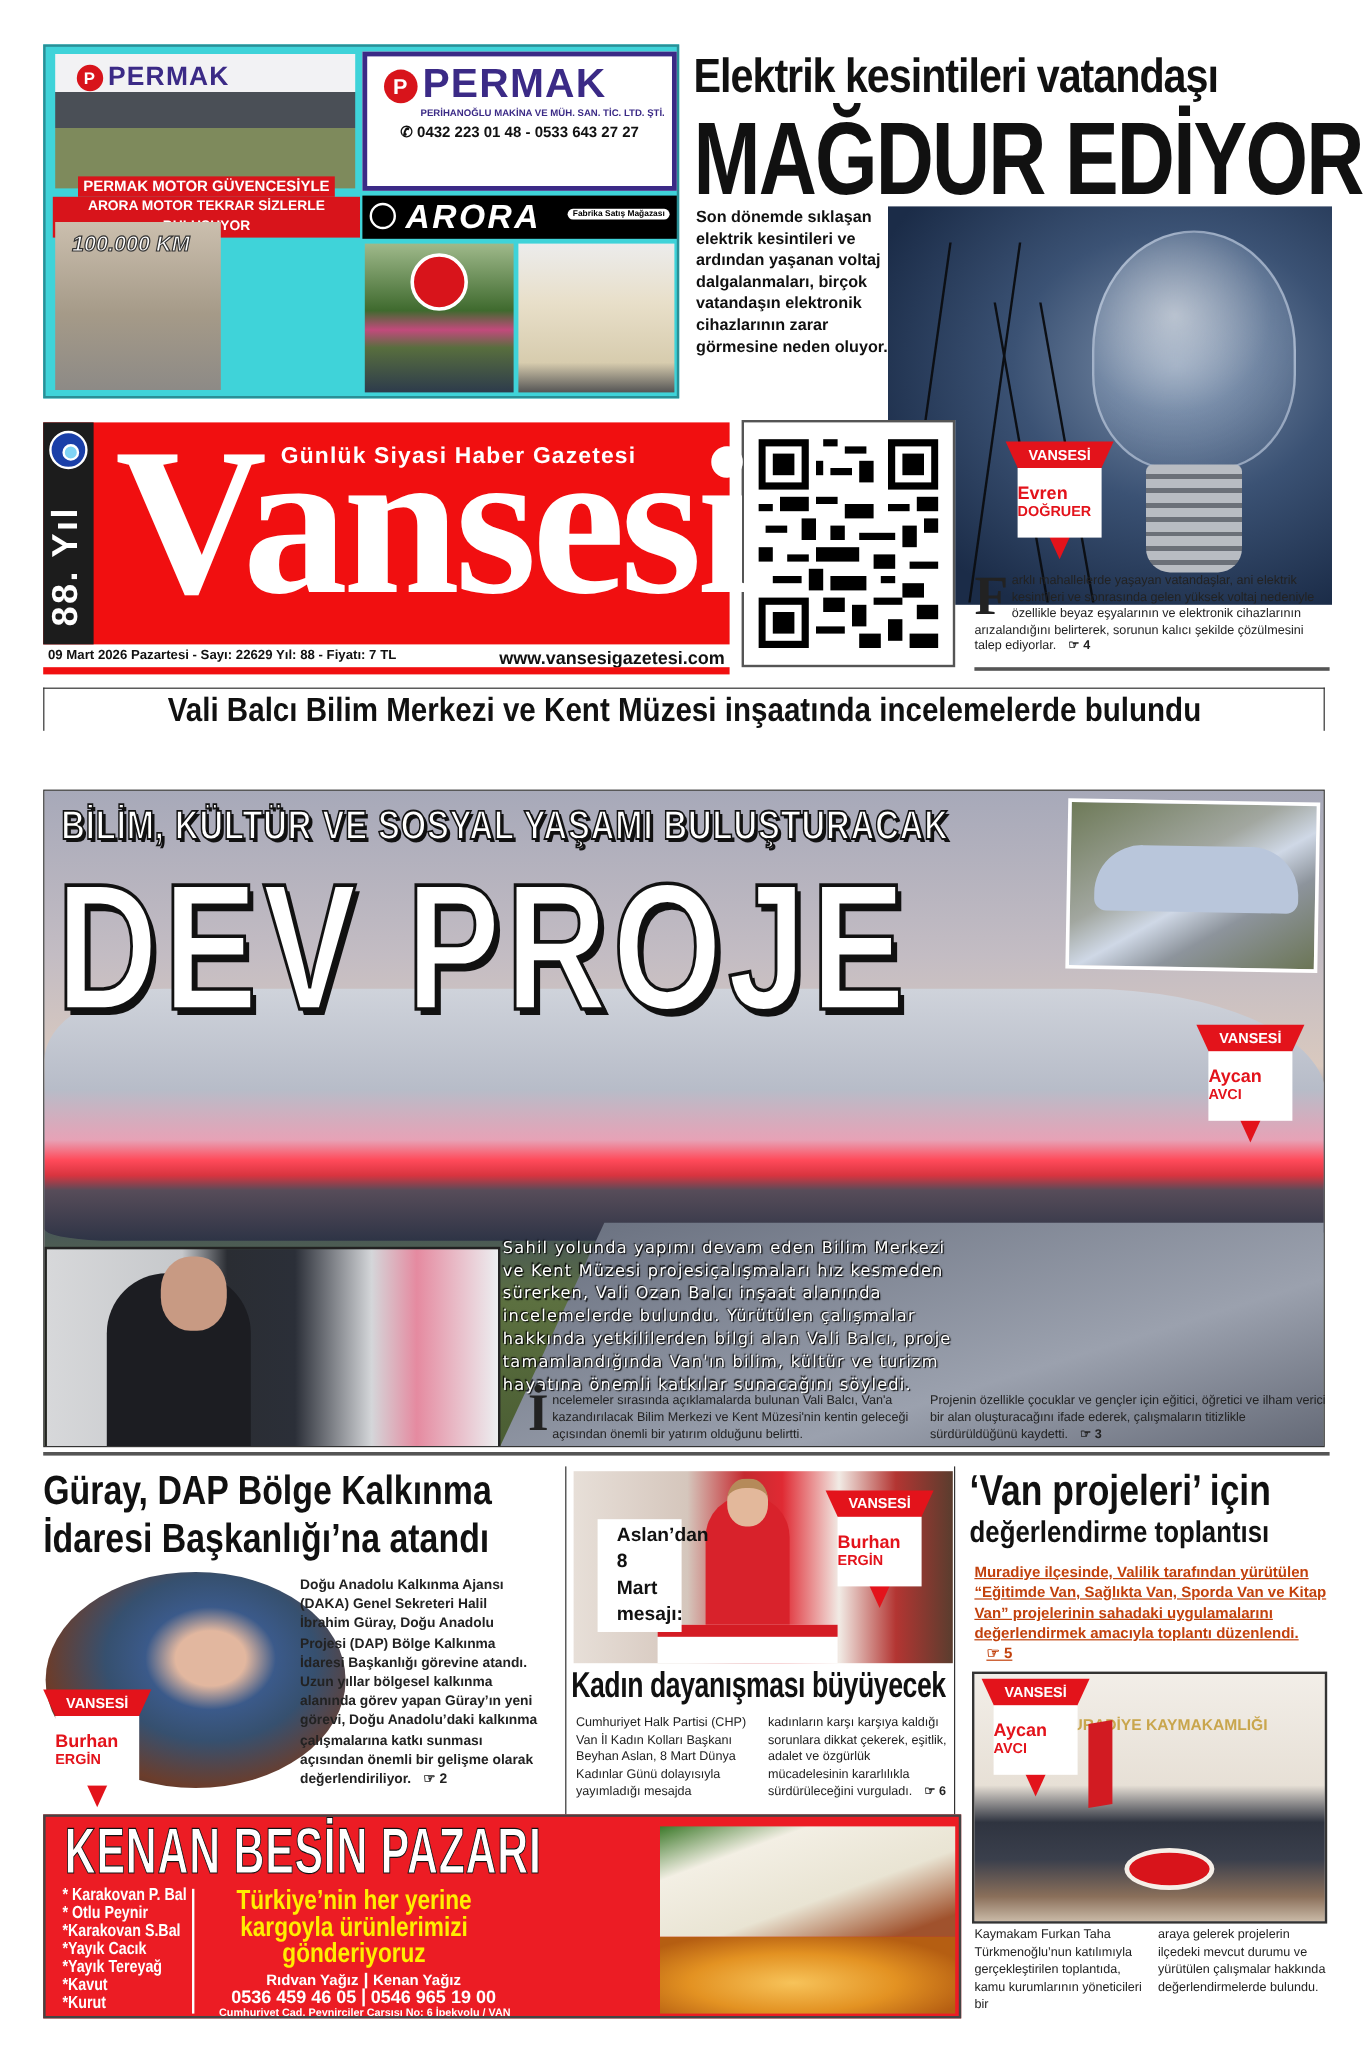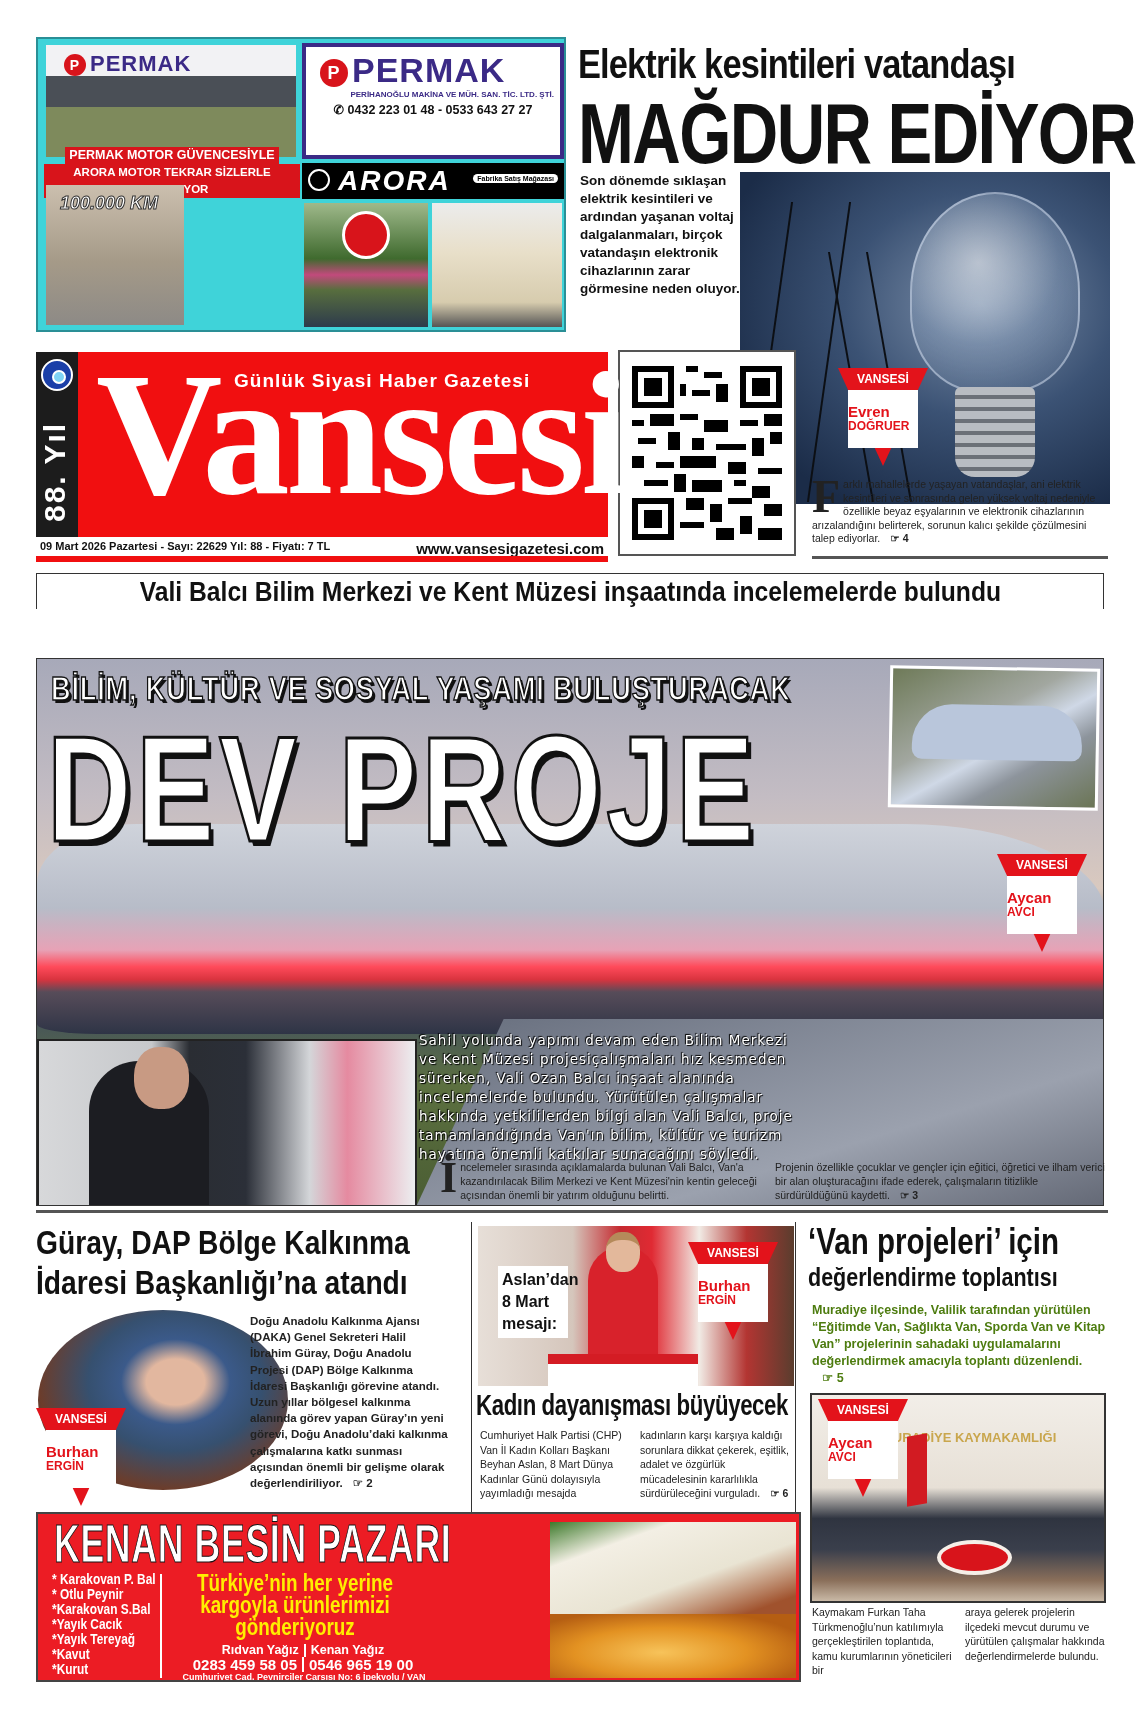--- a/index.html
+++ b/index.html
@@ -73,30 +73,30 @@
   
   #guray-h { left: 36px; top: 1222px; width: 430px; }
   #guray-h div { font-size: 34px; font-weight: 900; line-height: 40px; white-space: nowrap; transform: scaleX(0.83); transform-origin: left; }
   #guray-photo { left: 38px; top: 1310px; width: 250px; height: 180px; border-radius: 50%; background: radial-gradient(ellipse at 55% 40%, #e2b79f 0 15%, #3b5a8a 28%, #36506f 45%, #6b3d2c 70%, #2a2a2a 100%); overflow: hidden; }
   #guray-text { left: 250px; top: 1313px; width: 200px; font-size: 11.5px; font-weight: 700; line-height: 16.2px; color: #222; }
 
   
   #aslan-box { left: 471px; top: 1222px; width: 325px; height: 290px; border-left: 1px solid #333; border-right: 1px solid #333; }
   #aslan-photo { position: absolute; left: 6px; top: 4px; width: 316px; height: 160px; background: linear-gradient(90deg,#e7dfd8 0%,#d5c6bc 30%,#c52a30 45%,#e02a33 55%,#f1ebe5 70%,#b33532 85%,#5a3d2e 100%); overflow: hidden; }
   .aslan-pod { position: absolute; left: 70px; top: 128px; width: 150px; height: 32px; background: #fff; border-top: 10px solid #d41c24; }
-  #aslan-quote { position: absolute; left: 20px; top: 40px; width: 70px; background: #fff; padding: 3px 4px; font-size: 16px; font-weight: 900; line-height: 22px; }
+  #aslan-quote { position: absolute; left: 20px; top: 40px; width: 70px; background: #fff; padding: 3px 16px; font-size: 16px; font-weight: 900; line-height: 22px; }
   #aslan-h { position: absolute; left: 4px; top: 166px; font-size: 30px; font-weight: 900; white-space: nowrap; transform: scaleX(0.74); transform-origin: left; letter-spacing: -0.5px; }
   #aslan-body-l { position: absolute; left: 8px; top: 206px; width: 150px; font-size: 10.5px; line-height: 14.5px; color: #222; }
   #aslan-body-r { position: absolute; left: 168px; top: 206px; width: 150px; font-size: 10.5px; line-height: 14.5px; color: #222; }
 
   
   #vanp-h { left: 808px; top: 1222px; width: 300px; }
   #vanp-h .a { font-size: 36px; font-weight: 900; line-height: 40px; white-space: nowrap; transform: scaleX(0.82); transform-origin: left; }
   #vanp-h .b { font-size: 25px; font-weight: 900; line-height: 30px; white-space: nowrap; transform: scaleX(0.86); transform-origin: left; }
-  #vanp-lead { left: 812px; top: 1302px; width: 296px; font-size: 12.5px; font-weight: 700; line-height: 17px; color: #4d7c0f; }
+  #vanp-lead { left: 812px; top: 1302px; width: 296px; font-size: 12.5px; font-weight: 700; line-height: 17px; color: #c2410c; text-decoration: underline; }
   #vanp-photo { left: 810px; top: 1393px; width: 296px; height: 210px; background: linear-gradient(180deg,#f2eee8 0%,#e7e0d6 45%,#2f3440 60%,#3a3f4c 75%,#8a6f5a 90%,#c9b9a6 100%); border: 2px solid #333; overflow: hidden; }
   .flag { position: absolute; left: 95px; top: 40px; width: 20px; height: 70px; background: #d21b22; transform: skewY(-10deg); }
   .cake { position: absolute; left: 125px; top: 145px; width: 75px; height: 35px; border-radius: 50%; background: #d8141b; border: 4px solid #f5efe8; }
   #vanp-kaym { position: absolute; left: 70px; top: 35px; font-size: 13px; font-weight: 900; color: #c9a64d; white-space: nowrap; }
   #vanp-body-l { left: 812px; top: 1605px; width: 146px; font-size: 10.5px; line-height: 14.5px; color: #222; }
   #vanp-body-r { left: 965px; top: 1605px; width: 146px; font-size: 10.5px; line-height: 14.5px; color: #222; }
 
   
   #kenan-ad { left: 36px; top: 1512px; width: 765px; height: 170px; background: #ec1c24; border: 2px solid #444; overflow: hidden; }
   #kenan-title { position: absolute; left: 16px; top: 0; font-size: 54px; font-weight: 900; color: #fff; -webkit-text-stroke: 1px #111; white-space: nowrap; transform: scaleX(0.66); transform-origin: left; line-height: 58px; letter-spacing: 1px; }
@@ -339,21 +339,21 @@
     <div>kargoyla ürünlerimizi</div>
     <div>gönderiyoruz</div>
   </div>
   <div id="kenan-contacts">
     <div class="names">
         <span>Rıdvan Yağız</span>
         <span class="sep"></span>
         <span>Kenan Yağız</span>
       </div>
     <div class="phones">
-        <span>0283 459 58 05</span>
+        <span>0536 459 46 05</span>
         <span class="sep"></span>
         <span>0546 965 19 00</span>
       </div>
   </div>
   <div id="kenan-addr">Cumhuriyet Cad. Peynirciler Çarşısı No: 6 İpekyolu / VAN</div>
   <div id="kenan-cheese"></div>
   <div id="kenan-honey"></div>
 </div>
 
 </body></html>

